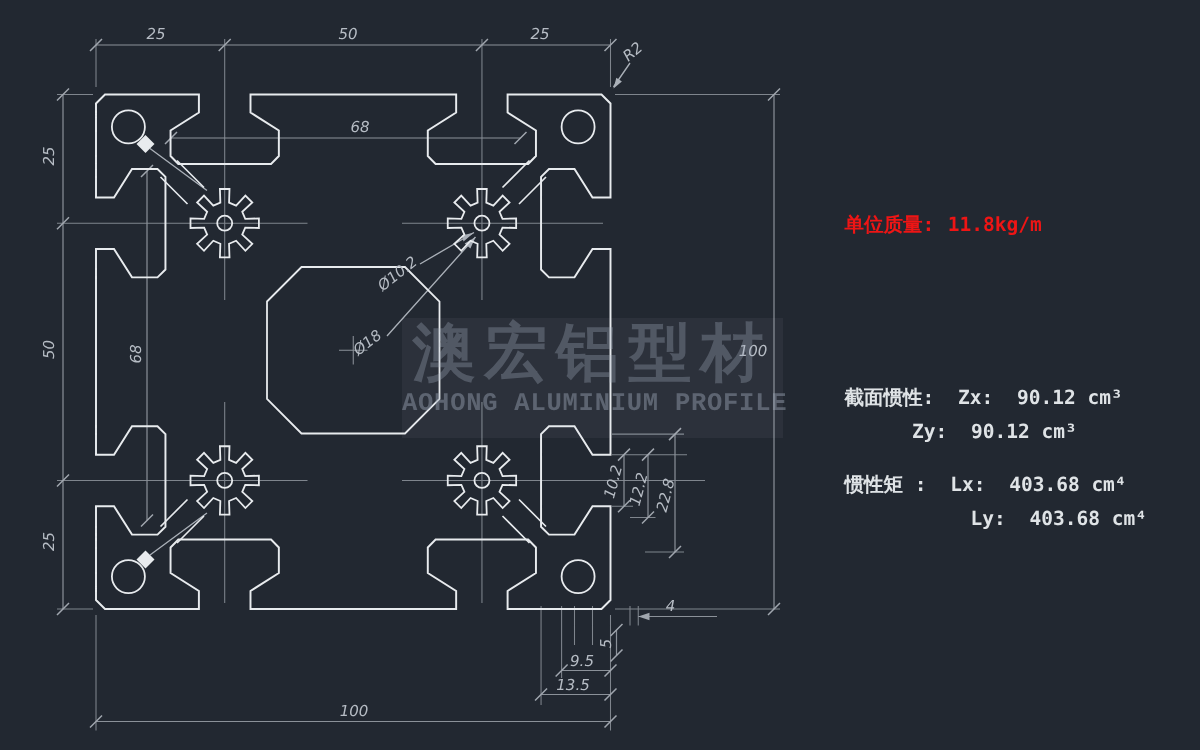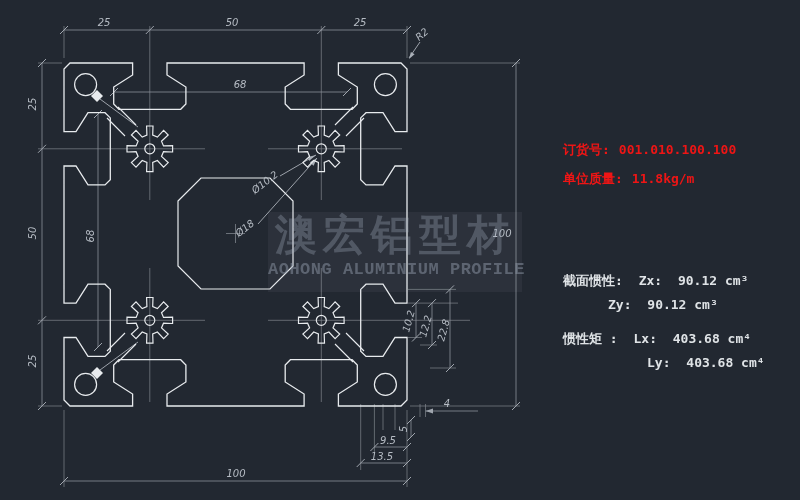--- a/index.html
+++ b/index.html
@@ -10,21 +10,21 @@
            fill:#b6bcc4;text-anchor:middle;}
   .watermark{position:absolute;left:268px;top:212px;width:254px;height:80px;
              background:rgba(200,210,225,0.06);text-align:center;pointer-events:none;}
   .wm-cn{font-size:42px;font-weight:bold;letter-spacing:6px;line-height:46px;
          color:rgba(168,178,194,0.30);font-family:"DejaVu Sans",sans-serif;white-space:nowrap;}
   .wm-en{font-size:17px;font-weight:bold;letter-spacing:0.5px;margin-top:2px;
          color:rgba(152,164,180,0.45);font-family:Liberation Mono, monospace;white-space:nowrap;}
   .specs{position:absolute;left:563px;top:141px;color:#ee1515;font-size:13px;font-weight:bold;}
   .specs .row{margin-bottom:11px;white-space:nowrap;}
   .specs .val{margin-left:9px;}
-  .props{position:absolute;left:563px;top:272px;color:#dfe3e6;font-size:13px;font-weight:bold;}
+  .props{position:absolute;left:563px;top:256px;color:#dfe3e6;font-size:13px;font-weight:bold;}
   .props .row{margin-bottom:7px;white-space:nowrap;}
   .props .indent1{margin-left:45px;}
   .props .indent2{margin-left:84px;}
   .props .gap{margin-top:18px;}
   .props .k{margin-right:8px;}
 </style>
 </head>
 <body>
 
 <svg width="800" height="500" viewBox="0 0 800 500">
@@ -135,23 +135,20 @@
   <text class="dimtext" x="447" y="407">4</text>
 </svg>
 
 <div class="watermark">
   <div class="wm-cn">澳宏铝型材</div>
   <div class="wm-en">AOHONG ALUMINIUM PROFILE</div>
 </div>
 
 <div class="specs">
   <div class="row">
-    <span>订货号:</span><span class="val">001.010.100.100</span>
-  </div>
-  <div class="row">
     <span>单位质量:</span><span class="val">11.8kg/m</span>
   </div>
 </div>
 
 <div class="props">
   <div class="row">
     <span class="k">截面惯性:</span>
     <span class="k">Zx:</span>
     <span>90.12 cm³</span>
   </div>

